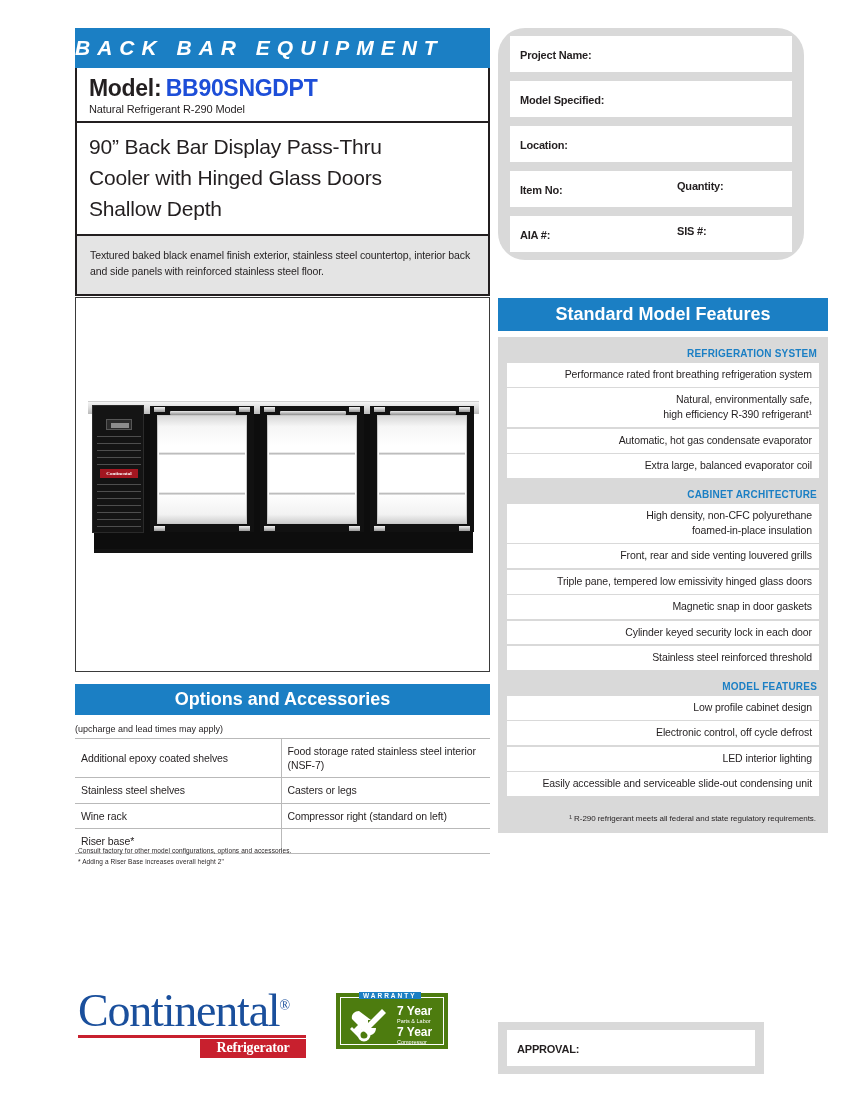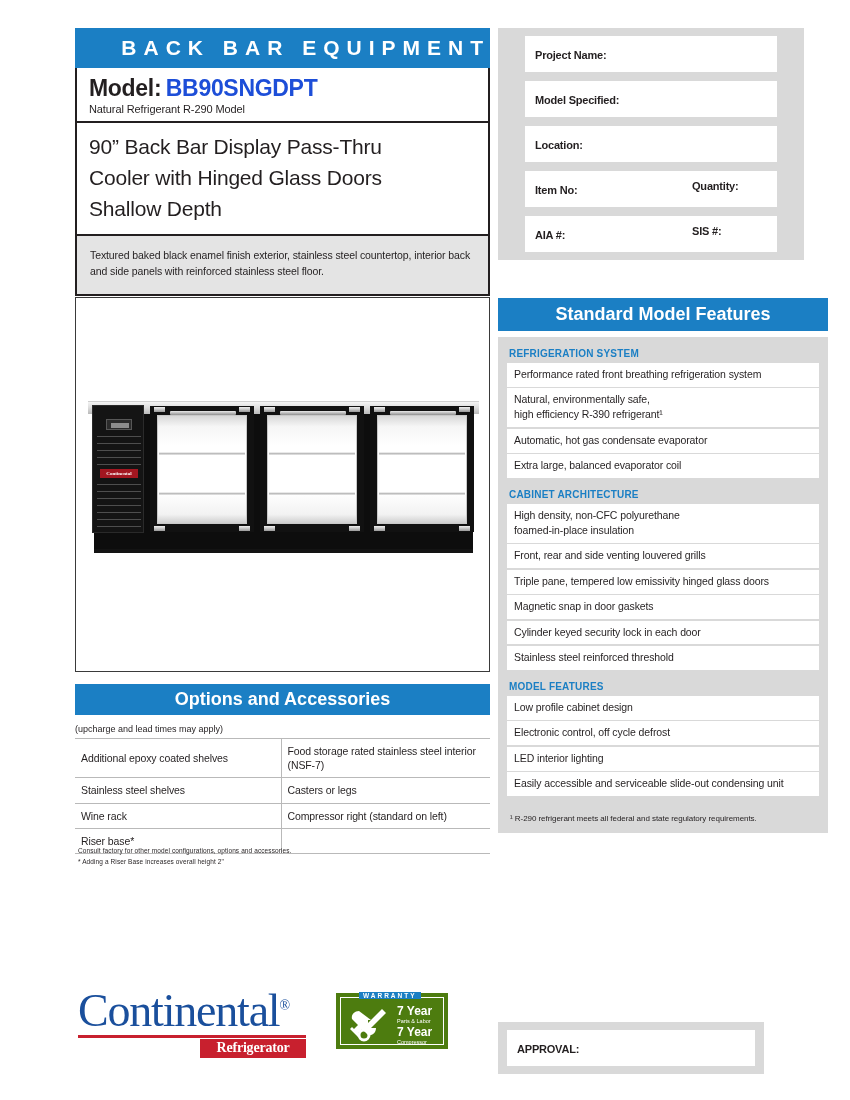--- a/index.html
+++ b/index.html
@@ -10,22 +10,23 @@
     -webkit-font-smoothing: antialiased;
   }
   .page { position: relative; width: 850px; height: 1100px; background: #fff; overflow: hidden; }
 
   
   .left-col { position: absolute; left: 75px; top: 28px; width: 415px; }
 
   .banner {
     background: #1b7fc4; color: #fff;
     font-weight: bold; font-size: 21px; letter-spacing: 7px;
-    text-align: right; padding: 9px 0 10px 0;
+    text-align: left; padding: 9px 0 10px 0;
     line-height: 1;
+    font-style: italic;
   }
 
   .model-box { border: 2px solid #231f20; border-top: none; background: #fff; }
   .model-line { padding: 7px 12px 1px 12px; }
   .model-word { font-size: 23px; font-weight: bold; color: #231f20; letter-spacing: -0.3px; }
   .model-num { font-size: 23px; font-weight: bold; color: #1d4ed8; letter-spacing: -0.3px; }
   .model-sub { font-size: 11px; color: #231f20; padding: 0 12px 6px 12px; letter-spacing: -0.1px; }
 
   .title-box { border: 2px solid #231f20; border-top: none; background: #fff; padding: 8px 12px 10px 12px; }
   .title-box .tline { font-size: 21px; color: #231f20; line-height: 1.48; letter-spacing: -0.2px; }
@@ -106,33 +107,33 @@
   .warr-inner { position: relative; width: 100%; height: 100%; border: 1px solid #fff; }
   .warr-title { position: absolute; left: 18px; top: -6px; background: #1b7fc4; color: #fff;
                 font-size: 6.5px; font-weight: bold; letter-spacing: 2px; padding: 0 4px; }
   .warr-text { position: absolute; left: 56px; top: 7px; color: #fff; }
   .warr-big { font-size: 12px; font-weight: bold; line-height: 1.05; }
   .warr-small { font-size: 5.5px; line-height: 1.4; margin-bottom: 1px; }
   .warr-icon { position: absolute; left: 8px; top: 10px; }
 
   
   .right-panel { position: absolute; left: 498px; top: 28px; width: 306px;
-                 background: #d9d9d9; padding: 8px 27px; }
+                 background: #d9d9d9; padding: 8px 12px; border-radius: 27px; }
   .field { background: #fff; padding: 9px 10px 10px 10px; margin-bottom: 9px;
            position: relative; height: 36px; }
   .field:last-child { margin-bottom: 0; }
   .field-label { font-size: 11px; font-weight: bold; color: #231f20; letter-spacing: -0.2px; }
   .field-label.sec { position: absolute; left: 167px; top: 9px; }
 
   .smf-header { position: absolute; left: 498px; top: 298px; width: 330px;
                 background: #1b7fc4; color: #fff; text-align: center;
                 font-size: 18px; font-weight: bold; padding: 7px 0 8px 0; line-height: 1; }
 
   .feat-panel { position: absolute; left: 498px; top: 337px; width: 330px;
-                background: #d9d9d9; padding: 8px 9px 10px 9px; }
+                background: #d9d9d9; padding: 8px 9px 10px 9px; text-align: right; }
   .grp-title { color: #1b7fc4; font-size: 10px; font-weight: bold; letter-spacing: 0.2px;
                padding: 3px 2px 4px 2px; text-transform: uppercase; }
   .feat { background: #fff; font-size: 10.5px; color: #231f20; padding: 4px 7px 5px 7px;
           margin-bottom: 1.5px; line-height: 1.42; letter-spacing: -0.1px; }
   .grp { margin-bottom: 8px; }
   .grp:last-of-type { margin-bottom: 0; }
   .feat-foot { font-size: 8px; color: #231f20; padding: 10px 3px 0 3px; letter-spacing: -0.05px; }
 
   .approval-panel { position: absolute; left: 498px; top: 1022px; width: 266px;
                     background: #d9d9d9; padding: 8px 9px; }

